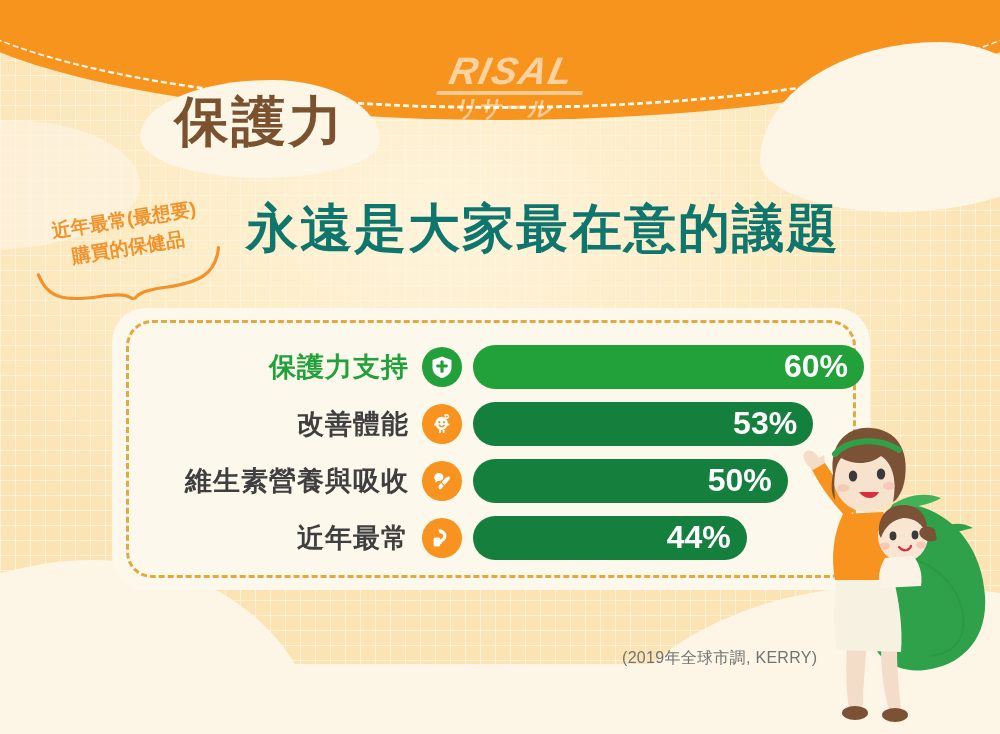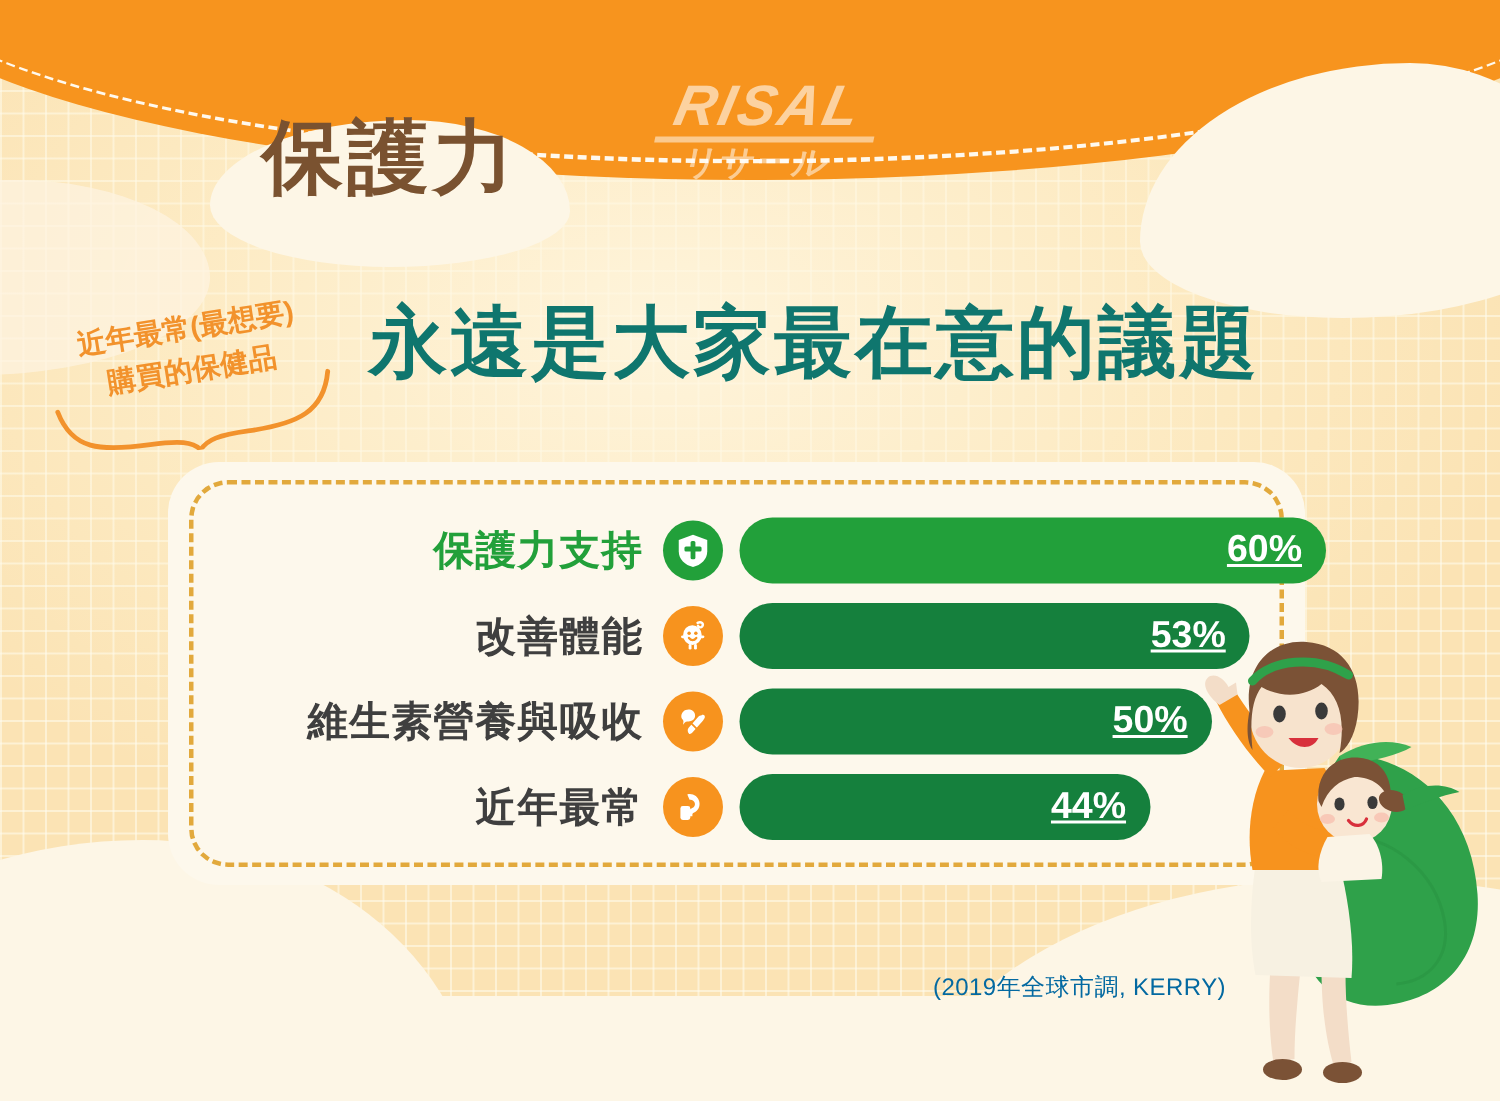--- a/index.html
+++ b/index.html
@@ -150,21 +150,21 @@
     left: 140px;
     top: 80px;
     width: 240px;
     height: 98px;
     background: #fdf6e6;
     border-radius: 55% 45% 50% 50% / 58% 62% 38% 42%;
   }
   #badge-text {
     position: absolute;
     left: 160px;
-    top: 76px;
+    top: 92px;
     width: 200px;
     text-align: center;
     font-size: 54px;
     font-weight: 700;
     color: #7a5230;
     letter-spacing: 3px;
     line-height: 1.1;
   }
 
   
@@ -219,21 +219,21 @@
     width: 730px;
     height: 258px;
     border: 3px dashed #e2a93c;
     border-radius: 26px;
     box-sizing: border-box;
   }
 
   
   #rows {
     position: absolute;
-    left: 124px;
+    left: 104px;
     top: 338px;
     width: 760px;
   }
   .bar-row {
     position: relative;
     height: 57px;
     display: flex;
     align-items: center;
   }
   .row-label {
@@ -280,33 +280,32 @@
     align-items: center;
     justify-content: flex-end;
     padding-right: 16px;
     box-sizing: border-box;
   }
   .bar-row.highlight .bar-fill {
     background: #22a03a;
   }
   .bar-value {
     color: #ffffff;
-    font-size: 25px;
+    font-size: 32px;
     font-weight: 700;
     letter-spacing: 0px;
-    text-decoration: underline;
   }
 
   
   #source-note {
     position: absolute;
     left: 622px;
     top: 648px;
     font-size: 16px;
-    color: #0369a1;
+    color: #737373;
     letter-spacing: 0.3px;
     text-align: right;
   }
 
   
   #hero {
     position: absolute;
     right: 0px;
     top: 408px;
     width: 215px;

